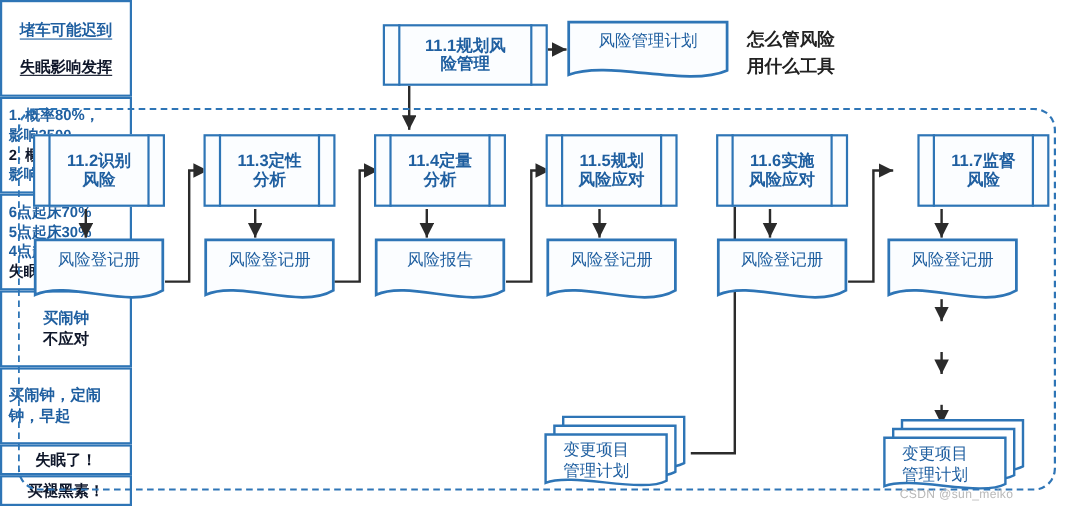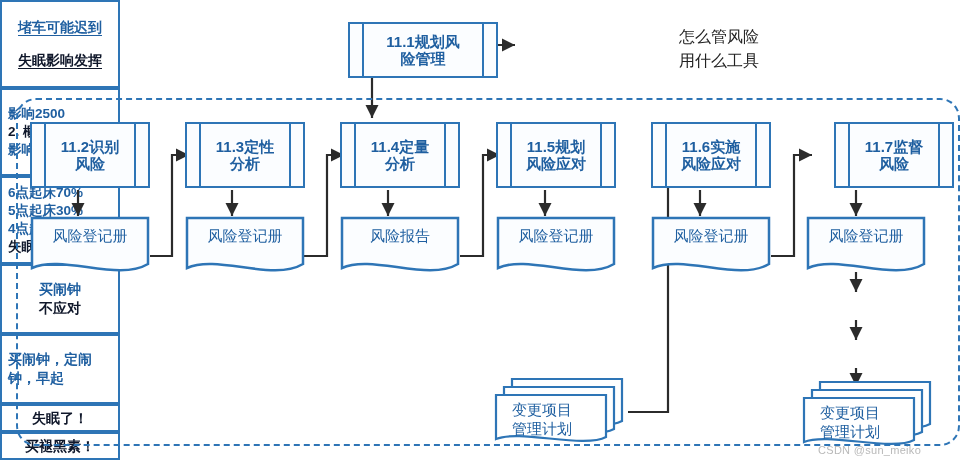--- a/index.html
+++ b/index.html
@@ -53,21 +53,21 @@
     position:absolute;left:4px;width:92px;top:26px;
     color:#1f5fa0;font-size:15px;line-height:1.25;text-align:center;z-index:3;
   }
 
   .dashbox{
     position:absolute;border:2.5px dashed #2e75b6;border-radius:20px;
     background:transparent;
   }
 
   .sidenote{
-    position:absolute;color:#222;font-size:16px;font-weight:normal;line-height:1.5;
+    position:absolute;color:#222;font-size:16px;font-weight:bold;line-height:1.5;
     white-space:pre-line;
   }
   .watermark{
     position:absolute;color:#b9b9b9;font-size:11px;letter-spacing:.3px;
   }
 </style>
 </head>
 <body>
 
 <div id="stage">
@@ -105,20 +105,26 @@
     </g>
   </svg>
 
   <div class="node proc" style="left:312px;top:22px;width:150px;height:56px;font-size:15px;margin-left:36px;">
     <span class="bar-l"></span>
     <span class="bar-r"></span>
     <span class="txt" style="white-space:pre-line;">11.1规划风
 险管理</span>
   </div>
 
+  <div class="doc" style="left:515px;top:18px;width:148px;height:56px;">
+    <svg class="doc-svg" viewBox="0 0 148 56" preserveAspectRatio="none">
+      <path d="M2,2 L146,2 L146,46 C110,62 38,36 2,50 Z" fill="#fbfdff" stroke="#2e75b6" stroke-width="2.5"></path>
+    </svg>
+    <div class="doc-txt">风险管理计划</div>
+  </div>
 
   <div class="sidenote" style="left:679px;top:25px;">怎么管风险
 用什么工具</div>
 
   <div class="dashbox" style="left:16px;top:98px;width:940px;height:344px;"></div>
 
   <div class="node proc" style="left:30px;top:122px;width:120px;height:66px;font-size:15px;">
     <span class="bar-l"></span>
     <span class="bar-r"></span>
     <span class="txt" style="white-space:pre-line;">11.2识别
@@ -141,20 +147,21 @@
     <span class="txt" style="white-space:pre-line;">11.3定性
 分析</span>
   </div>
   <div class="doc" style="left:185px;top:216px;width:120px;height:60px;">
     <svg class="doc-svg" viewBox="0 0 120 60" preserveAspectRatio="none">
       <path d="M2,2 L118,2 L118,48 C88,66 32,38 2,52 Z" fill="#fbfdff" stroke="#2e75b6" stroke-width="2.5"></path>
     </svg>
     <div class="doc-txt">风险登记册</div>
   </div>
   <div class="note" style="left:185px;top:288px;width:120px;height:88px;font-size:13.5px;">
+    <div class="line">1. 概率80%，</div>
     <div class="line">影响2500</div>
     <div class="line orange">2. 概率30%，</div>
     <div class="line">影响2500</div>
   </div>
 
   <div class="node proc" style="left:340px;top:122px;width:120px;height:66px;font-size:15px;">
     <span class="bar-l"></span>
     <span class="bar-r"></span>
     <span class="txt" style="white-space:pre-line;">11.4定量
 分析</span>

